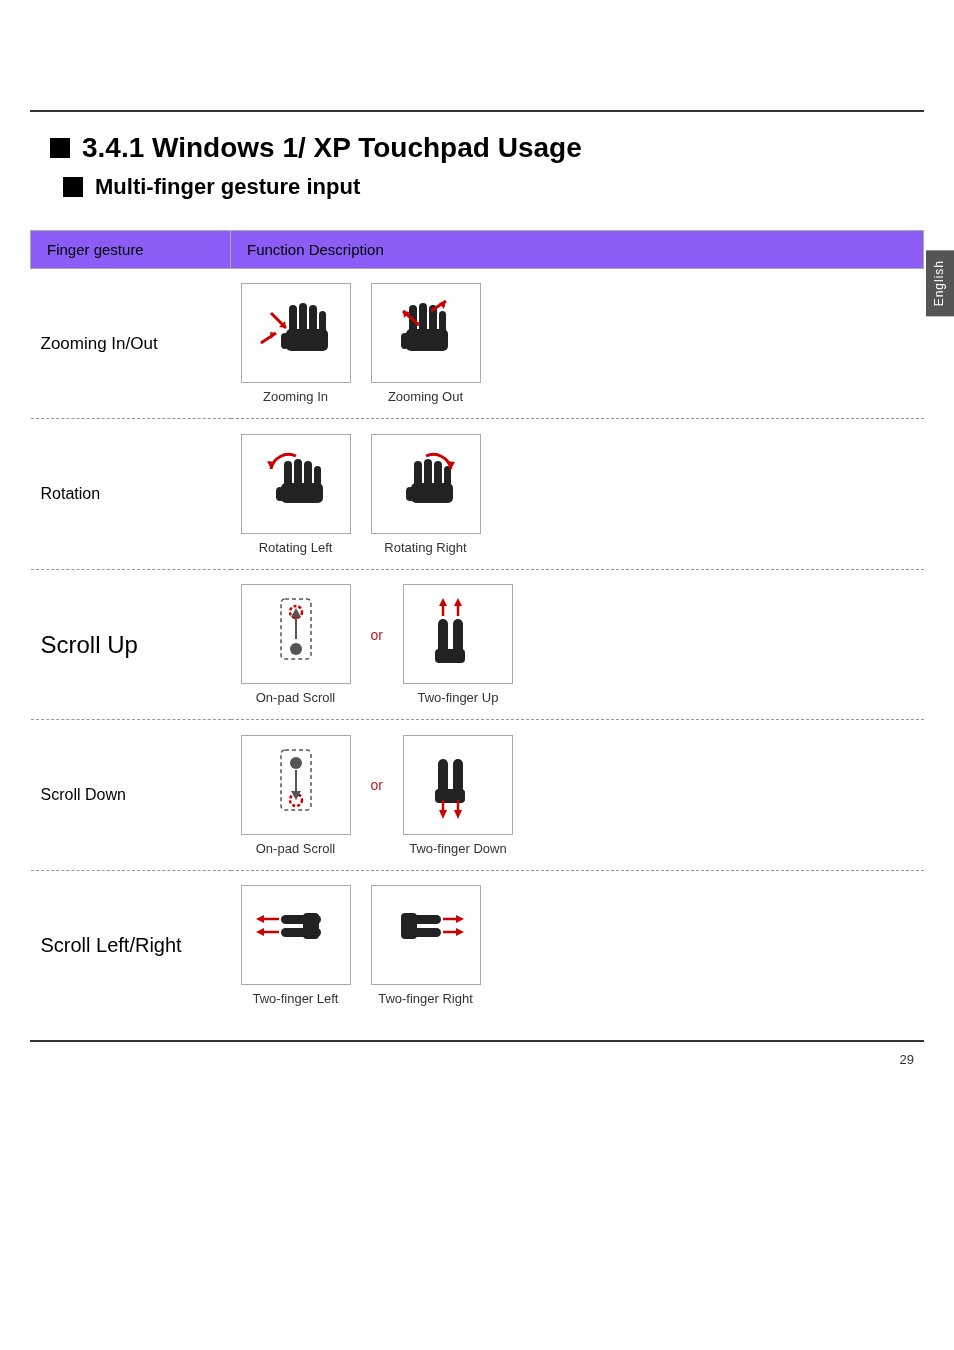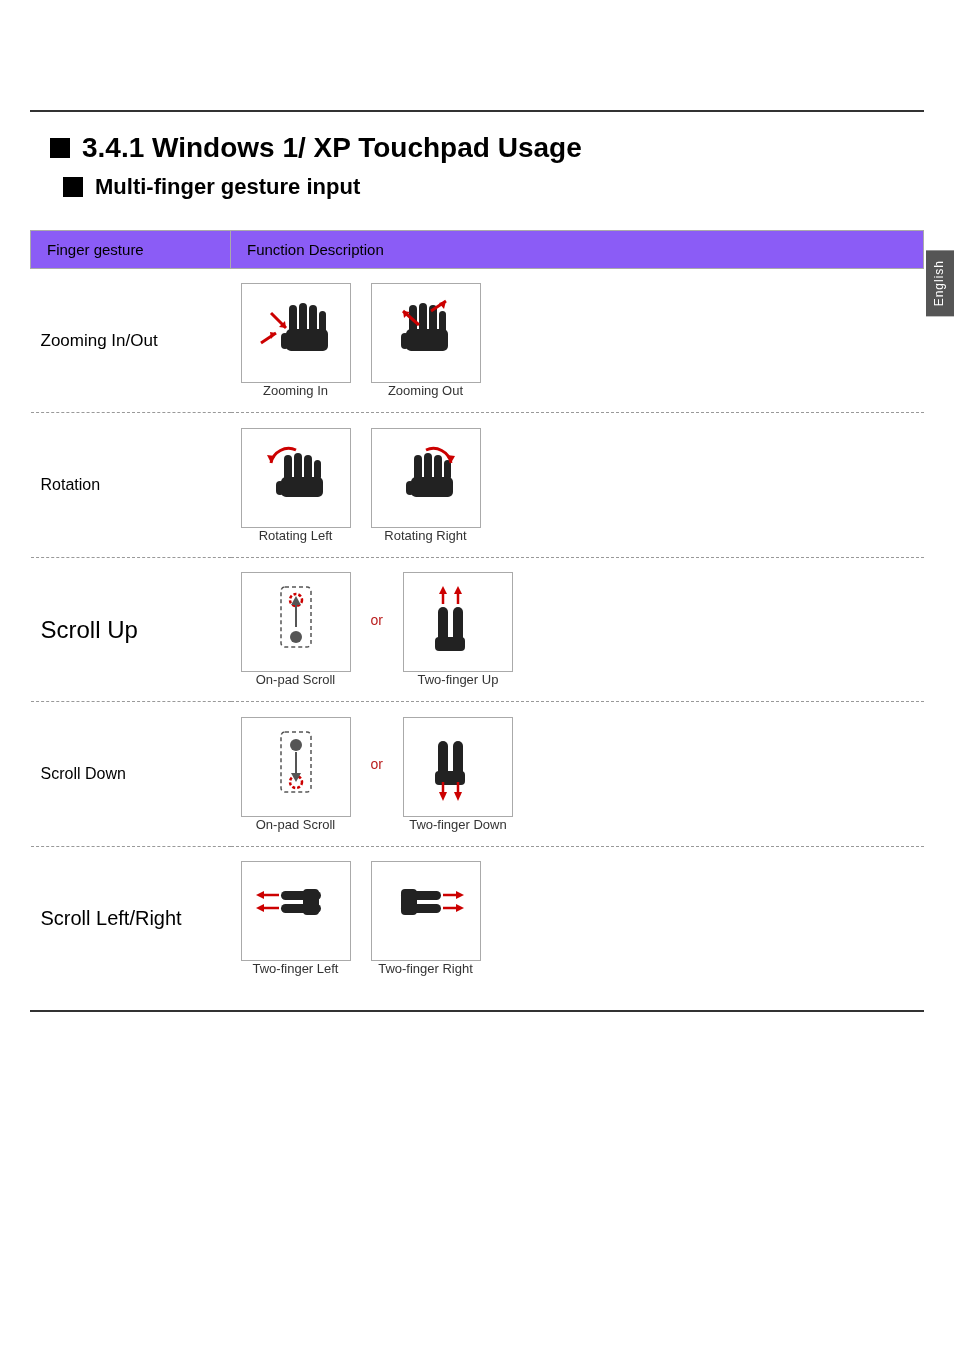--- a/index.html
+++ b/index.html
@@ -113,20 +113,21 @@
       display: flex;
       align-items: center;
       gap: 20px;
       flex-wrap: wrap;
     }
 
     .image-item {
       display: flex;
       flex-direction: column;
       align-items: center;
+      gap: 6px;
     }
 
     .image-box {
       border: 1px solid #aaa;
       width: 110px;
       height: 100px;
       display: flex;
       align-items: center;
       justify-content: center;
       background: #fff;
@@ -451,14 +452,15 @@
             </div>
           </div>
         </td>
       </tr>
 
     </tbody>
   </table>
 
   <hr class="bottom-rule" style="margin-top: 20px;">
 
+  <div class="page-number">29</div>
 
 </div>
 
 </body></html>

